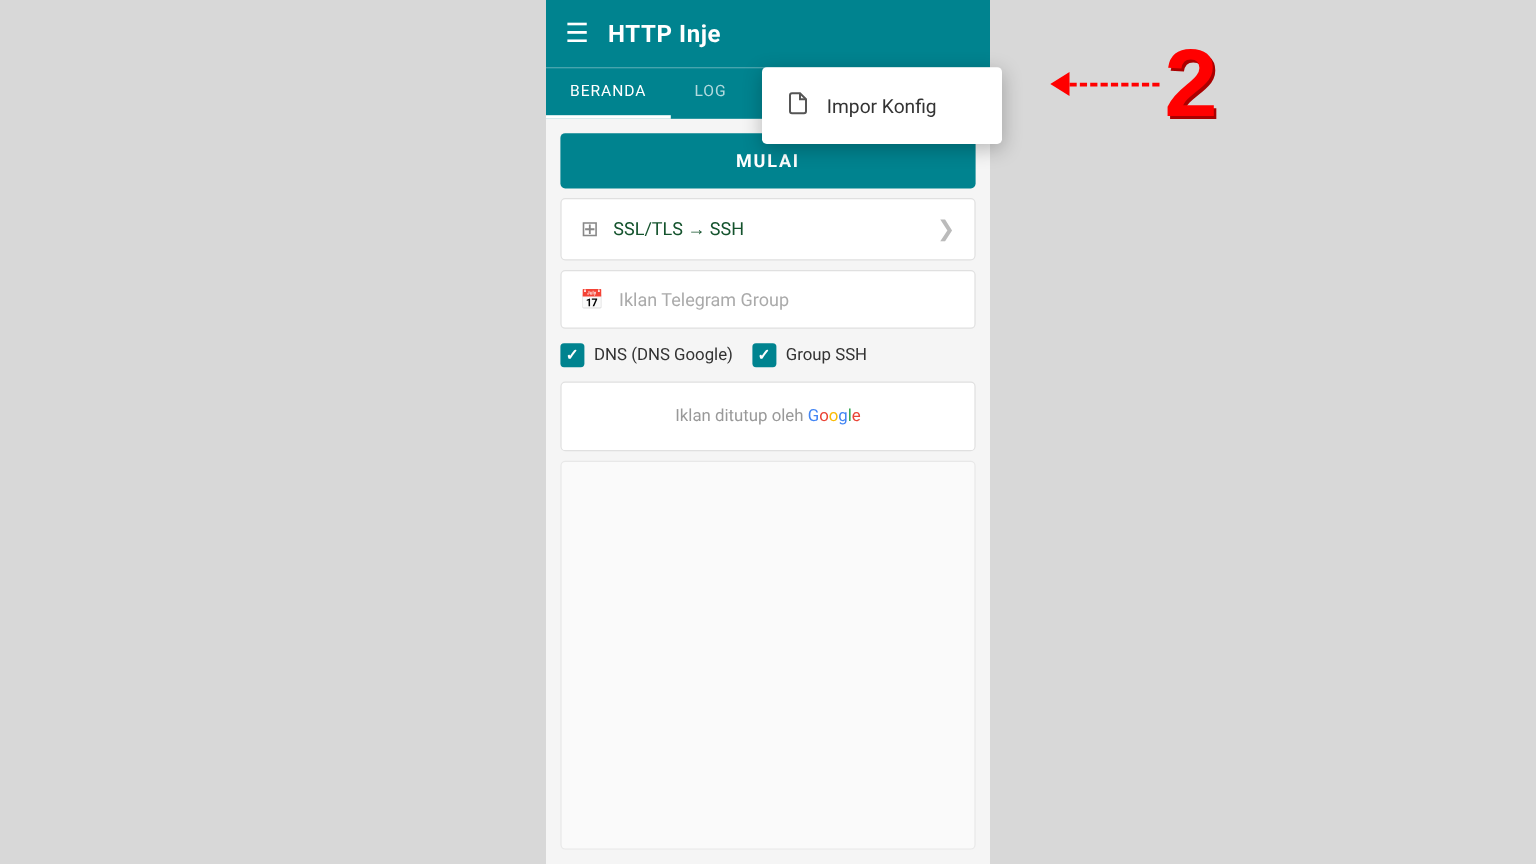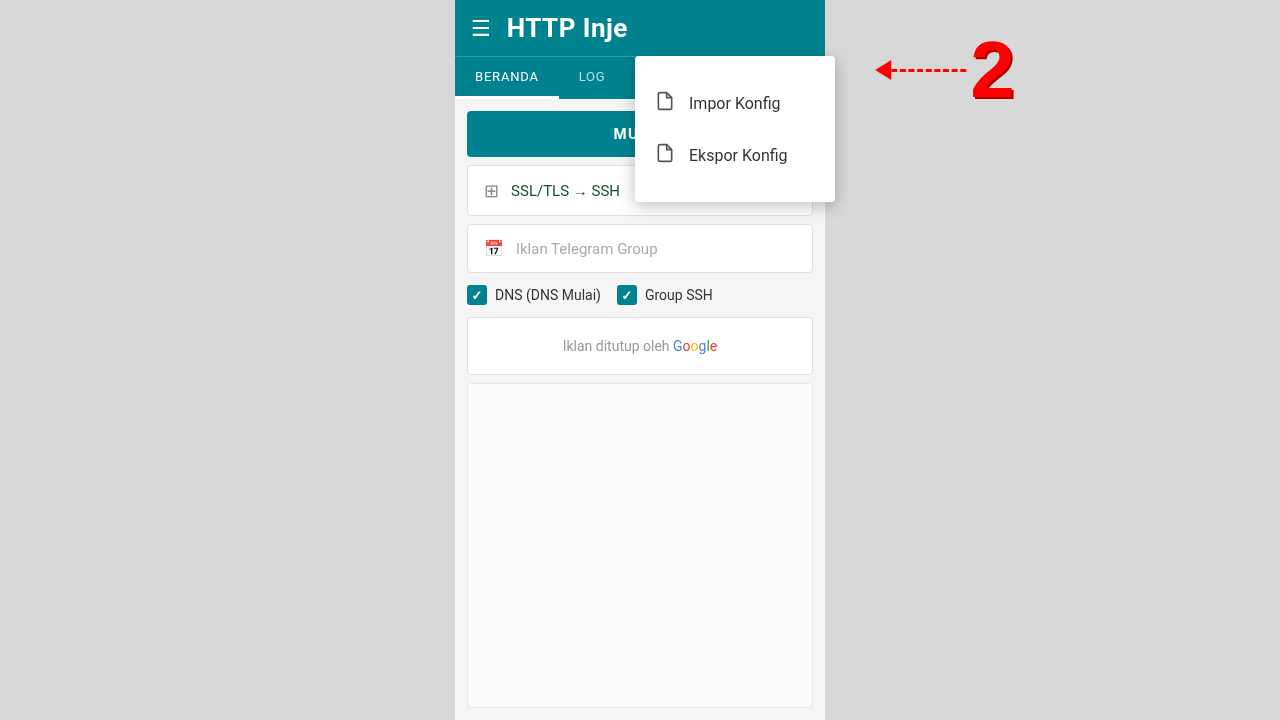--- a/index.html
+++ b/index.html
@@ -36,21 +36,21 @@
 
     .hamburger-icon {
       color: white;
       font-size: 22px;
       margin-right: 16px;
       cursor: pointer;
     }
 
     .app-title {
       color: white;
-      font-size: 26px;
+      font-size: 20px;
       font-weight: bold;
       letter-spacing: 0.5px;
     }
 
     
     .tab-bar {
       background: #00838f;
       display: flex;
       flex-shrink: 0;
       border-top: 1px solid rgba(255,255,255,0.2);
@@ -238,21 +238,21 @@
     
     .dropdown-menu {
       position: absolute;
       top: 56px;
       right: -10px;
       background: white;
       border-radius: 4px;
       box-shadow: 0 4px 16px rgba(0,0,0,0.25);
       min-width: 200px;
       z-index: 100;
-      padding: 21px 0;
+      padding: 6px 0;
       margin-left: 24px;
     }
 
     .dropdown-item {
       display: flex;
       align-items: center;
       padding: 14px 20px;
       cursor: pointer;
       gap: 14px;
     }
@@ -305,21 +305,21 @@
       <div class="telegram-row">
         <span class="telegram-icon">📅</span>
         <span class="telegram-text">Iklan Telegram Group</span>
       </div>
 
       <div class="checkbox-row">
         <div class="checkbox-item">
           <div class="checkbox">
             <span class="checkmark">✓</span>
           </div>
-          <span class="checkbox-label">DNS (DNS Mulai)</span>
+          <span class="checkbox-label">DNS (DNS Google)</span>
         </div>
         <div class="checkbox-item">
           <div class="checkbox">
             <span class="checkmark">✓</span>
           </div>
           <span class="checkbox-label">Group SSH</span>
         </div>
       </div>
 
       <div class="ad-area">
@@ -337,29 +337,20 @@
     <div class="dropdown-menu">
       <div class="dropdown-item">
         <span class="dropdown-icon">
           <svg width="20" height="20" viewBox="0 0 24 24" fill="none" stroke="#555" stroke-width="2">
             <path d="M14 2H6a2 2 0 0 0-2 2v16a2 2 0 0 0 2 2h12a2 2 0 0 0 2-2V8z"></path>
             <polyline points="14,2 14,8 20,8"></polyline>
           </svg>
         </span>
         <span class="dropdown-label">Impor Konfig</span>
       </div>
-      <div class="dropdown-item">
-        <span class="dropdown-icon">
-          <svg width="20" height="20" viewBox="0 0 24 24" fill="none" stroke="#555" stroke-width="2">
-            <path d="M14 2H6a2 2 0 0 0-2 2v16a2 2 0 0 0 2 2h12a2 2 0 0 0 2-2V8z"></path>
-            <polyline points="14,2 14,8 20,8"></polyline>
-          </svg>
-        </span>
-        <span class="dropdown-label">Ekspor Konfig</span>
-      </div>
     </div>
 
   </div>
 
   <div style="position:absolute; left:50%; top:50%; transform:translate(calc(-50% + 185px + 120px), calc(-50% - 290px)); display:flex; align-items:center; gap:4px;">
 
     <div style="display:flex; align-items:center;">
 
       <div style="width:0; height:0; border-top:10px solid transparent; border-bottom:10px solid transparent; border-right:16px solid red;"></div>
 

